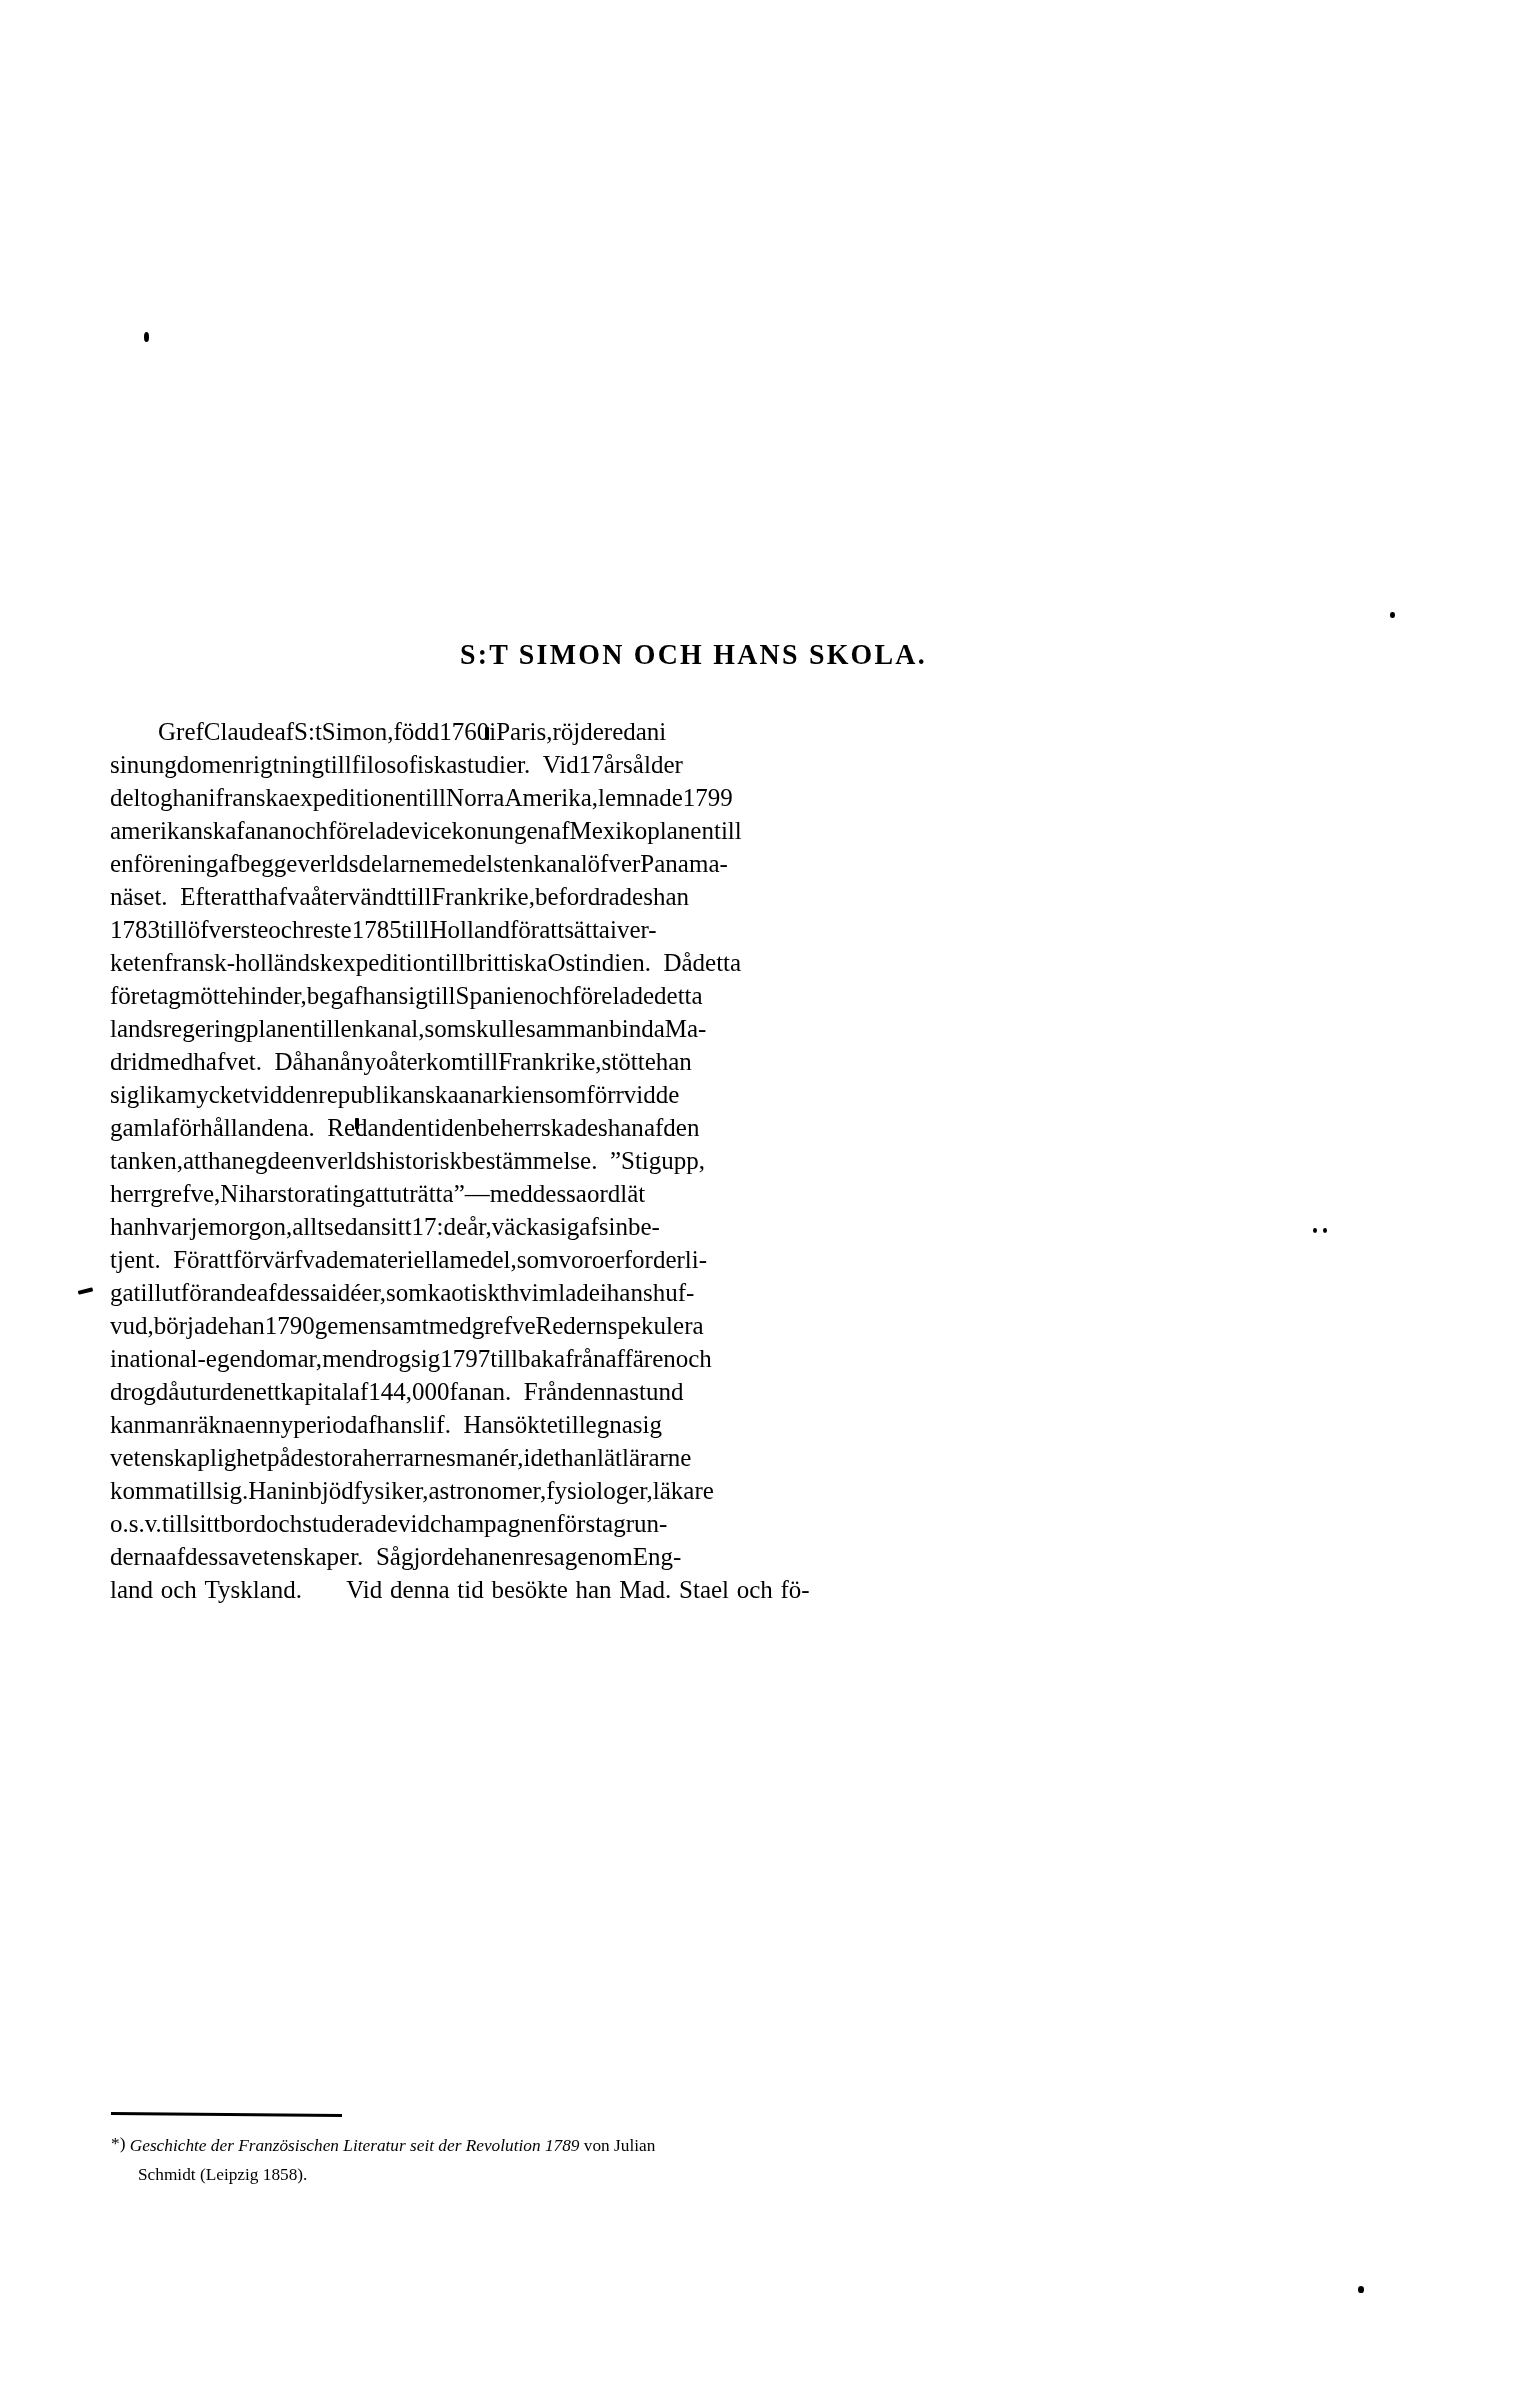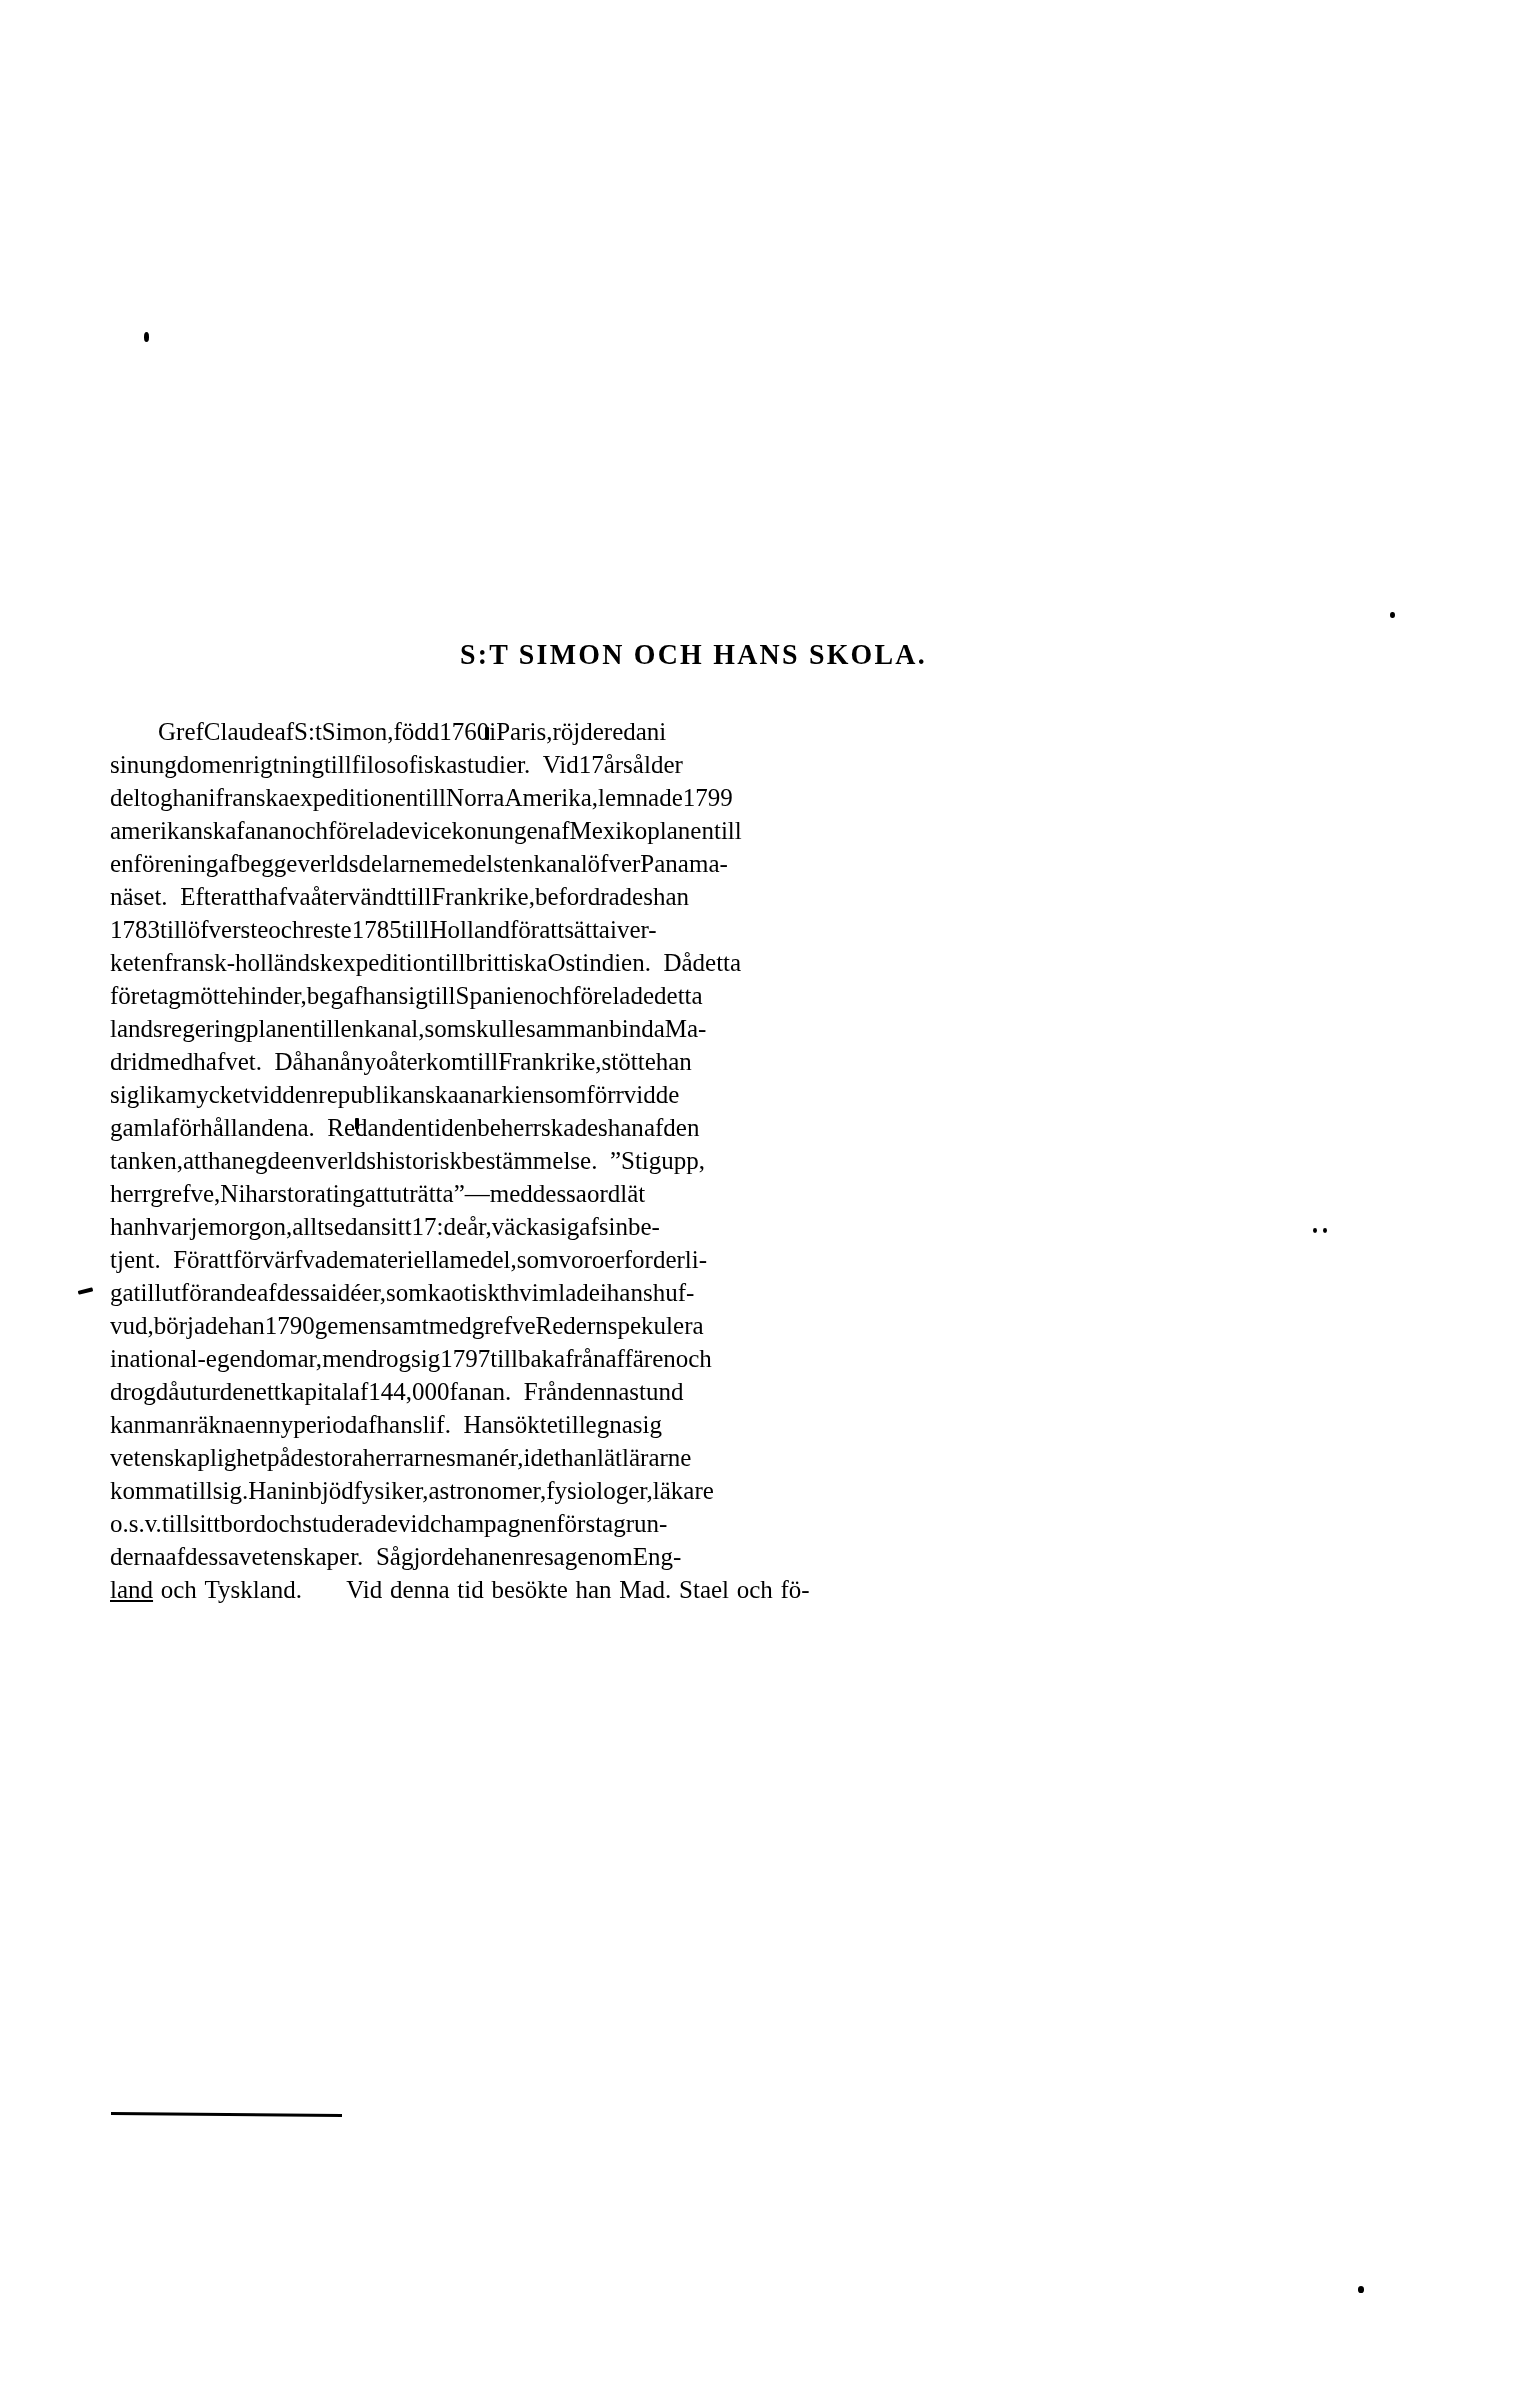--- a/index.html
+++ b/index.html
@@ -478,35 +478,40 @@
           <span style="width: 12.5px;"></span>
           <span>Så</span>
           <span>gjorde</span>
           <span>han</span>
           <span>en</span>
           <span>resa</span>
           <span>genom</span>
           <span>Eng-</span>
         </div>
       <div class="ln last">
-          <span style="margin-right: 7.7px; text-decoration: underline;">land</span>
+          <span style="margin-right: 7.7px;">land</span>
           <span style="margin-right: 7.7px;">och</span>
           <span style="margin-right: 24px;">Tyskland.</span>
           <span style="width: 12.5px; margin-right: 7.7px;"></span>
           <span style="margin-right: 7.7px;">Vid</span>
           <span style="margin-right: 7.7px;">denna</span>
           <span style="margin-right: 7.7px;">tid</span>
           <span style="margin-right: 7.7px;">besökte</span>
           <span style="margin-right: 7.7px;">han</span>
           <span style="margin-right: 7.7px;">Mad.</span>
           <span style="margin-right: 7.7px;">Stael</span>
           <span style="margin-right: 7.7px;">och</span>
           <span>fö-</span>
         </div>
     </div>
   </div>
 
   <div class="fn-rule"></div>
 
+  <div class="footnote">
+    <div><span class="fnum">*)</span>
+      <i>Geschichte der Französischen Literatur seit der Revolution 1789</i><span> von Julian</span></div>
+    <div class="fn-l2">Schmidt (Leipzig 1858).</div>
+  </div>
 
 
 </div>
 
 
 </body></html>

